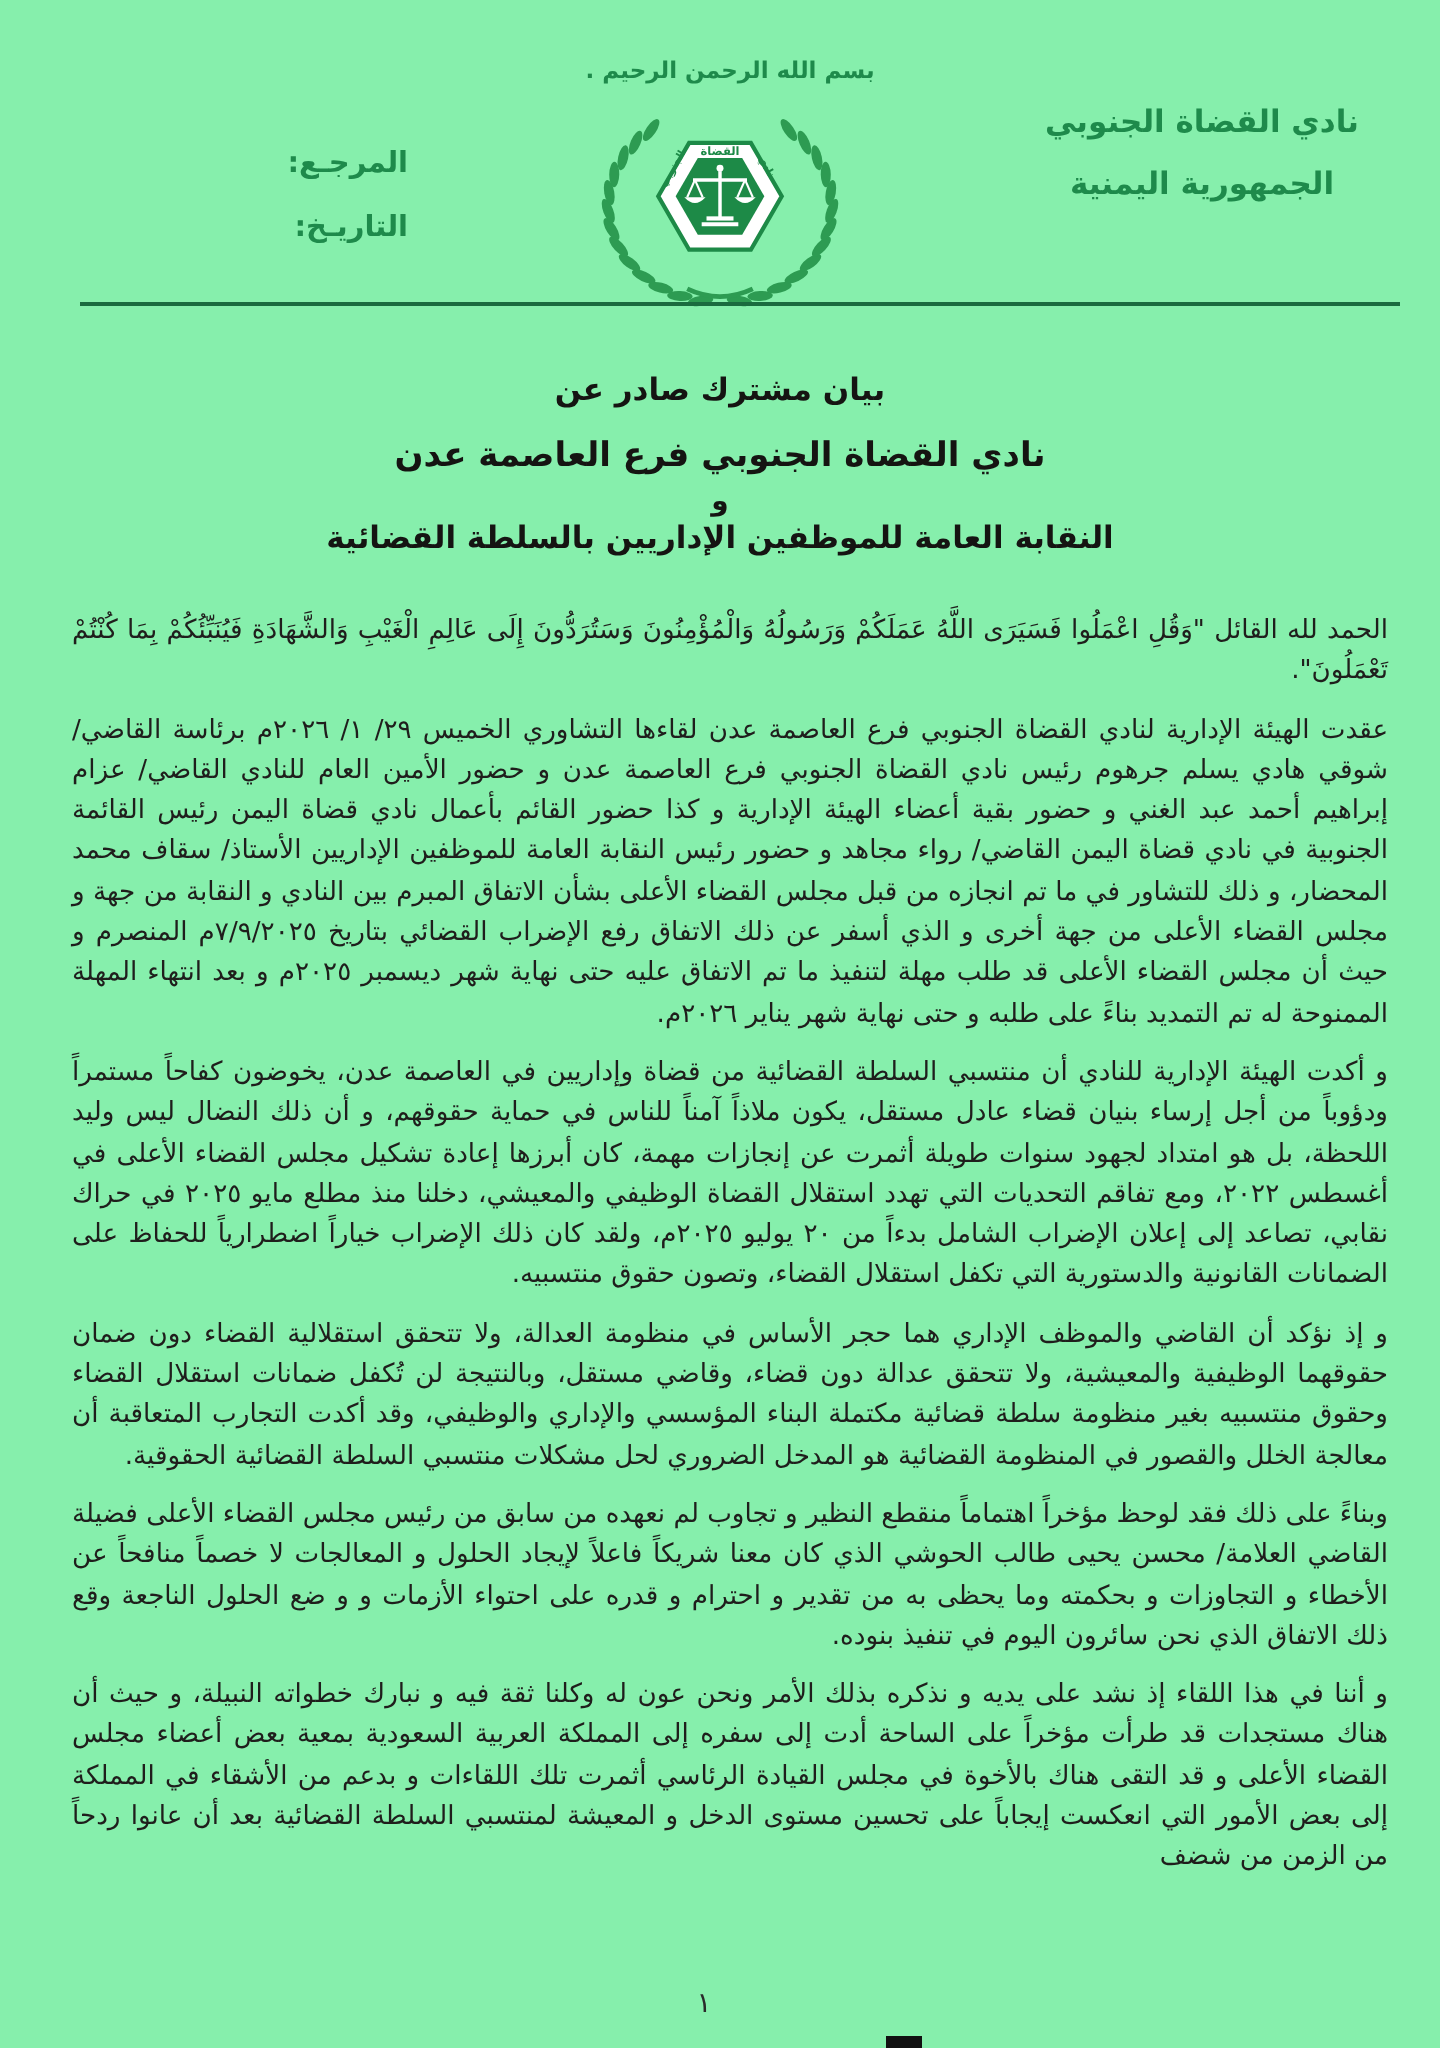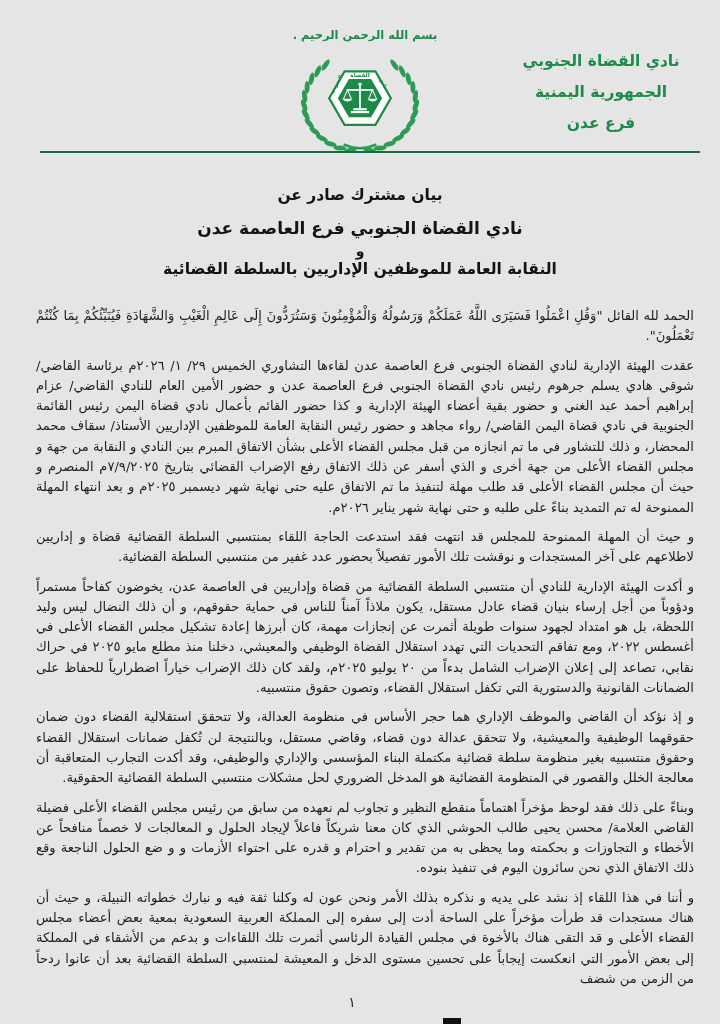--- a/index.html
+++ b/index.html
@@ -1,19 +1,19 @@
 <!DOCTYPE html>
 <html lang="ar" dir="rtl"><head>
 <meta charset="utf-8">
 <style>
   html,body{margin:0;padding:0;}
   .page{
     position:relative;
     width:720px;height:1024px;
-    background:#e5e5e5;
+    background:#86efac;
     font-family:"DejaVu Sans",sans-serif;
     direction:rtl;
     overflow:hidden;
     color:#1f1e1c;
   }
   
   .hdr-right{
     position:absolute;top:46px;right:14px;width:210px;
     text-align:center;font-weight:bold;font-size:15.5px;line-height:31px;
   }
@@ -58,23 +58,26 @@
 </head>
 <body>
 
 <div class="page">
 
   <div class="basmala" style="color: rgb(30, 138, 75);">بسم الله الرحمن الرحيم .</div>
 
   <div class="hdr-right" style="color: rgb(30, 138, 75);">
     <div>نادي القضاة الجنوبي</div>
     <div>الجمهورية اليمنية</div>
-    <div>فرع عدن</div>
   </div>
 
+  <div class="hdr-left" style="color: rgb(30, 138, 75);">
+    <div>المرجـع:</div>
+    <div>التاريـخ:</div>
+  </div>
 
   <div class="logo-wrap">
     <svg viewBox="0 0 150 112" width="148" height="108">
       <g id="wreath">
           <ellipse cx="64.92840569531805" cy="106.2403876506104" rx="2.6" ry="6.6" fill="#2d9b52" transform="rotate(82 64.92840569531805 106.2403876506104)"></ellipse>
           <ellipse cx="54.214658926372586" cy="103.67902132486009" rx="2.6" ry="6.6" fill="#2d9b52" transform="rotate(93 54.214658926372586 103.67902132486009)"></ellipse>
           <ellipse cx="44.26468267447412" cy="99.40240480782131" rx="2.6" ry="6.6" fill="#2d9b52" transform="rotate(104 44.26468267447412 99.40240480782131)"></ellipse>
           <ellipse cx="35.444095116375095" cy="93.56768508095853" rx="2.6" ry="6.6" fill="#2d9b52" transform="rotate(115 35.444095116375095 93.56768508095853)"></ellipse>
           <ellipse cx="28.077014326253057" cy="86.38926261462366" rx="2.6" ry="6.6" fill="#2d9b52" transform="rotate(126 28.077014326253057 86.38926261462366)"></ellipse>
           <ellipse cx="22.434148351874306" cy="78.13091308703497" rx="2.6" ry="6.6" fill="#2d9b52" transform="rotate(137 22.434148351874306 78.13091308703497)"></ellipse>
@@ -130,21 +133,20 @@
   <div class="title-block">
     <div class="title-l1">بيان مشترك صادر عن</div>
     <div class="title-l2">نادي القضاة الجنوبي فرع العاصمة عدن</div>
     <div class="title-l3">و</div>
     <div class="title-l4">النقابة العامة للموظفين الإداريين بالسلطة القضائية</div>
   </div>
 
   <div class="body-text">
     <p>الحمد لله القائل "وَقُلِ اعْمَلُوا فَسَيَرَى اللَّهُ عَمَلَكُمْ وَرَسُولُهُ وَالْمُؤْمِنُونَ وَسَتُرَدُّونَ إِلَى عَالِمِ الْغَيْبِ وَالشَّهَادَةِ فَيُنَبِّئُكُمْ بِمَا كُنْتُمْ تَعْمَلُونَ".</p>
     <p>عقدت الهيئة الإدارية لنادي القضاة الجنوبي فرع العاصمة عدن لقاءها التشاوري الخميس ٢٩/ ١/ ٢٠٢٦م برئاسة القاضي/ شوقي هادي يسلم جرهوم رئيس نادي القضاة الجنوبي فرع العاصمة عدن و حضور الأمين العام للنادي القاضي/ عزام إبراهيم أحمد عبد الغني و حضور بقية أعضاء الهيئة الإدارية و كذا حضور القائم بأعمال نادي قضاة اليمن رئيس القائمة الجنوبية في نادي قضاة اليمن القاضي/ رواء مجاهد و حضور رئيس النقابة العامة للموظفين الإداريين الأستاذ/ سقاف محمد المحضار، و ذلك للتشاور في ما تم انجازه من قبل مجلس القضاء الأعلى بشأن الاتفاق المبرم بين النادي و النقابة من جهة و مجلس القضاء الأعلى من جهة أخرى و الذي أسفر عن ذلك الاتفاق رفع الإضراب القضائي بتاريخ ٧/٩/٢٠٢٥م المنصرم و حيث أن مجلس القضاء الأعلى قد طلب مهلة لتنفيذ ما تم الاتفاق عليه حتى نهاية شهر ديسمبر ٢٠٢٥م و بعد انتهاء المهلة الممنوحة له تم التمديد بناءً على طلبه و حتى نهاية شهر يناير ٢٠٢٦م.</p>
-    <p>و حيث أن المهلة الممنوحة للمجلس قد انتهت فقد استدعت الحاجة اللقاء بمنتسبي السلطة القضائية قضاة و إداريين لاطلاعهم على آخر المستجدات و نوقشت تلك الأمور تفصيلاً بحضور عدد غفير من منتسبي السلطة القضائية.</p>
     <p>و أكدت الهيئة الإدارية للنادي أن منتسبي السلطة القضائية من قضاة وإداريين في العاصمة عدن،  يخوضون كفاحاً مستمراً ودؤوباً من أجل إرساء بنيان قضاء عادل مستقل، يكون ملاذاً آمناً للناس في حماية حقوقهم، و أن ذلك النضال ليس وليد اللحظة، بل هو امتداد لجهود سنوات طويلة أثمرت عن إنجازات مهمة، كان أبرزها إعادة تشكيل مجلس القضاء الأعلى في أغسطس ٢٠٢٢، ومع تفاقم التحديات التي تهدد استقلال القضاة الوظيفي والمعيشي، دخلنا منذ مطلع مايو ٢٠٢٥ في حراك نقابي، تصاعد إلى إعلان الإضراب الشامل بدءاً من ٢٠ يوليو ٢٠٢٥م، ولقد كان ذلك الإضراب خياراً اضطرارياً للحفاظ على الضمانات القانونية والدستورية التي تكفل استقلال القضاء، وتصون حقوق منتسبيه.</p>
     <p>و إذ نؤكد أن القاضي والموظف الإداري هما حجر الأساس في منظومة العدالة، ولا تتحقق استقلالية القضاء دون ضمان حقوقهما الوظيفية والمعيشية، ولا تتحقق عدالة دون قضاء، وقاضي مستقل، وبالنتيجة لن تُكفل ضمانات استقلال القضاء وحقوق منتسبيه بغير منظومة سلطة قضائية مكتملة البناء المؤسسي والإداري والوظيفي، وقد أكدت التجارب المتعاقبة أن معالجة الخلل والقصور في المنظومة القضائية هو المدخل الضروري لحل مشكلات منتسبي السلطة القضائية الحقوقية.</p>
     <p>وبناءً على ذلك فقد لوحظ مؤخراً اهتماماً منقطع النظير و تجاوب لم نعهده من سابق من رئيس مجلس القضاء الأعلى فضيلة القاضي العلامة/ محسن يحيى طالب الحوشي الذي كان معنا شريكاً فاعلاً لإيجاد الحلول و المعالجات لا خصماً منافحاً عن الأخطاء و التجاوزات و بحكمته وما يحظى به من تقدير و احترام و قدره على احتواء الأزمات و و ضع الحلول الناجعة وقع ذلك الاتفاق الذي نحن سائرون اليوم في تنفيذ بنوده.</p>
     <p>و أننا في هذا اللقاء إذ نشد على يديه و نذكره بذلك الأمر ونحن  عون له وكلنا ثقة فيه و نبارك خطواته النبيلة، و حيث أن هناك مستجدات قد طرأت مؤخراً على الساحة أدت إلى سفره إلى المملكة العربية السعودية بمعية بعض أعضاء مجلس القضاء الأعلى و قد التقى هناك بالأخوة في مجلس القيادة الرئاسي أثمرت تلك اللقاءات و بدعم من الأشقاء في المملكة إلى بعض الأمور التي انعكست إيجاباً على تحسين مستوى الدخل و المعيشة لمنتسبي السلطة القضائية بعد أن عانوا ردحاً من الزمن من شضف</p>
   </div>
 
   <div class="page-number">١</div>
   <div class="scan-mark" id="scan-mark" style="background: rgb(17, 17, 17);"></div>
 
 </div>

